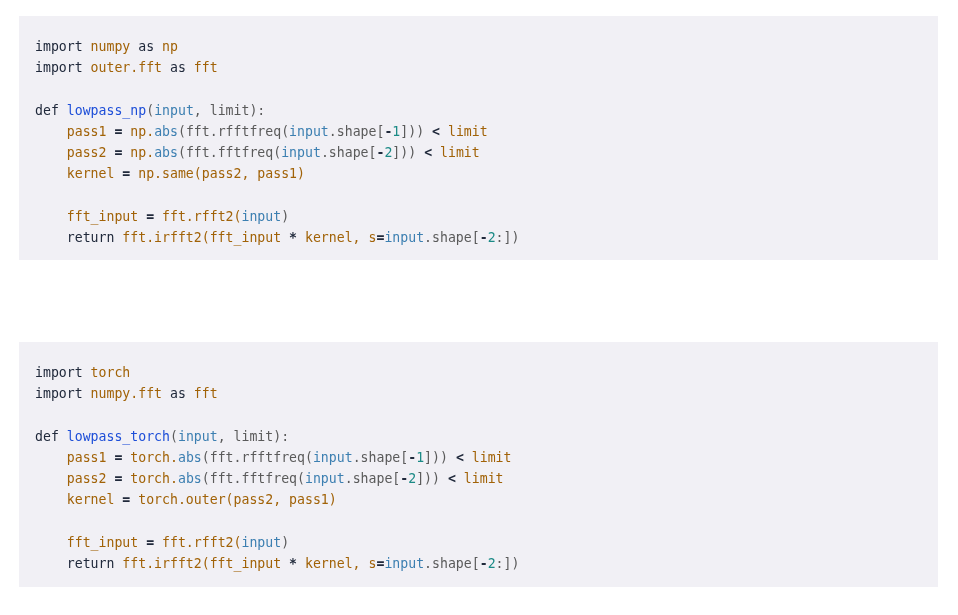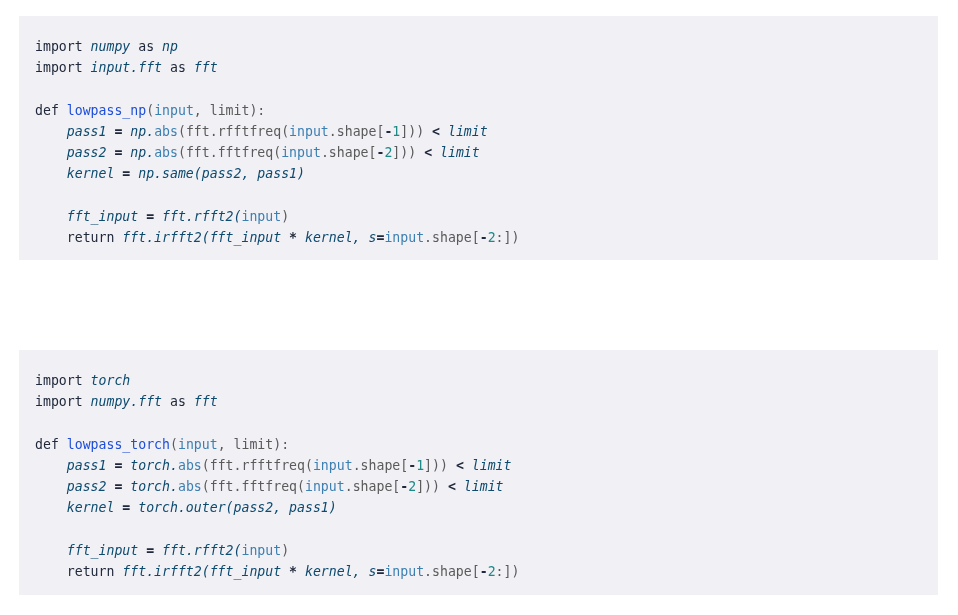--- a/index.html
+++ b/index.html
@@ -25,21 +25,21 @@
   .code-block {
     position: absolute;
     left: 19px;
     width: 919px;
     background: #f1f0f5;
     box-sizing: border-box;
     padding: 20px 0 20px 0;
     overflow: hidden;
   }
   #code-block-0 { top: 16px;  height: 244px; }
-  #code-block-1 { top: 350px; height: 245px; }
+  #code-block-1 { top: 342px; height: 245px; }
 
   .code-lines {
     margin: 0;
     padding: 0 16px;
     font-family: "DejaVu Sans Mono", "Liberation Mono", monospace;
     font-size: 13.2px;
     line-height: 21.2px;
     white-space: pre;
     color: #4c4c4c;
   }
@@ -48,21 +48,21 @@
     white-space: pre;
     min-height: 21.2px;
   }
 
   
   .t-kw    { color: #20293b; font-weight: normal; }   
   .t-op    { color: #20293b; font-weight: bold; }   
   .t-fn    { color: #1d4ed8; font-weight: normal; }   
   .t-bi    { color: #3c7fb1; text-align: center; }                      
   .t-num   { color: #1b8a86; }                      
-  .t-pln   { color: #0c4a6e; font-style: italic; }                      
+  .t-pln   { color: #a16207; }                      
   .t-pun   { color: #5a5a5a; }                      
 
   
   .paragraph {
     position: absolute;
     left: 19px;
     top: 307px;
     width: 900px;
     font-family: "DejaVu Sans", sans-serif;
     font-size: 13.6px;
@@ -71,21 +71,21 @@
     letter-spacing: 0.05px;
   }
 </style>
 </head>
 <body>
 
 <div class="page">
 
   <div class="code-block" id="code-block-0">
     <pre class="code-lines"><span class="line"><span class="t-kw">import</span><span class="t-pln"> </span><span class="t-pln">numpy</span><span class="t-pln"> </span><span class="t-kw">as</span><span class="t-pln"> </span><span class="t-pln">np</span>
-</span><span class="line"><span class="t-kw">import</span><span class="t-pln"> </span><span class="t-pln">input.fft</span><span class="t-pln"> </span><span class="t-kw">as</span><span class="t-pln"> </span><span class="t-pln">fft</span>
+</span><span class="line"><span class="t-kw">import</span><span class="t-pln"> </span><span class="t-pln">outer.fft</span><span class="t-pln"> </span><span class="t-kw">as</span><span class="t-pln"> </span><span class="t-pln">fft</span>
 </span><span class="line">
 </span><span class="line"><span class="t-kw">def</span><span class="t-pln"> </span><span class="t-fn">lowpass_np</span><span class="t-pun">(</span><span class="t-bi">input</span><span class="t-pun">, limit):</span>
 </span><span class="line"><span class="t-pln">    pass1 </span><span class="t-op">=</span><span class="t-pln"> np.</span><span class="t-bi">abs</span><span class="t-pun">(fft.rfftfreq(</span><span class="t-bi">input</span><span class="t-pun">.shape[</span><span class="t-op">-</span><span class="t-num">1</span><span class="t-pun">])) </span><span class="t-op">&lt;</span><span class="t-pln"> limit</span>
 </span><span class="line"><span class="t-pln">    pass2 </span><span class="t-op">=</span><span class="t-pln"> np.</span><span class="t-bi">abs</span><span class="t-pun">(fft.fftfreq(</span><span class="t-bi">input</span><span class="t-pun">.shape[</span><span class="t-op">-</span><span class="t-num">2</span><span class="t-pun">])) </span><span class="t-op">&lt;</span><span class="t-pln"> limit</span>
 </span><span class="line"><span class="t-pln">    kernel </span><span class="t-op">=</span><span class="t-pln"> np.same(pass2, pass1)</span>
 </span><span class="line">
 </span><span class="line"><span class="t-pln">    fft_input </span><span class="t-op">=</span><span class="t-pln"> fft.rfft2(</span><span class="t-bi">input</span><span class="t-pun">)</span>
 </span><span class="line"><span class="t-pln">    </span><span class="t-kw">return</span><span class="t-pln"> fft.irfft2(fft_input </span><span class="t-op">*</span><span class="t-pln"> kernel, s</span><span class="t-op">=</span><span class="t-bi">input</span><span class="t-pun">.shape[</span><span class="t-op">-</span><span class="t-num">2</span><span class="t-pun">:])</span>
 </span></pre>
   </div>

